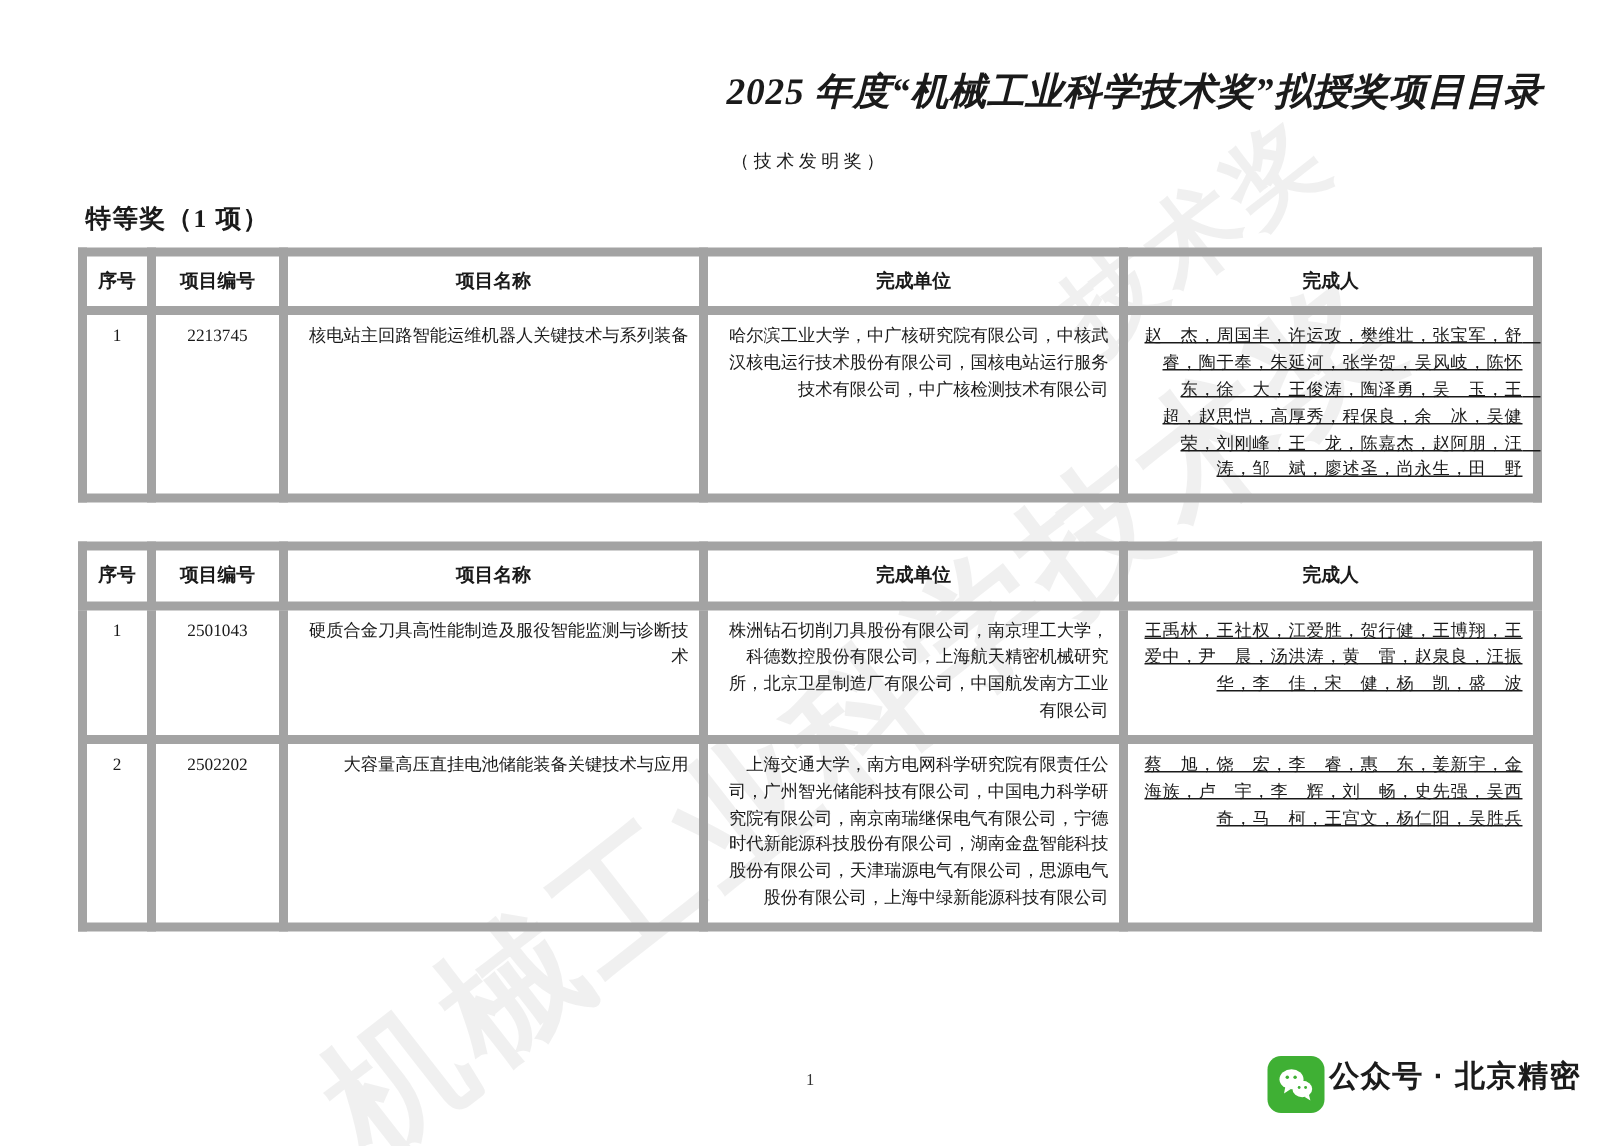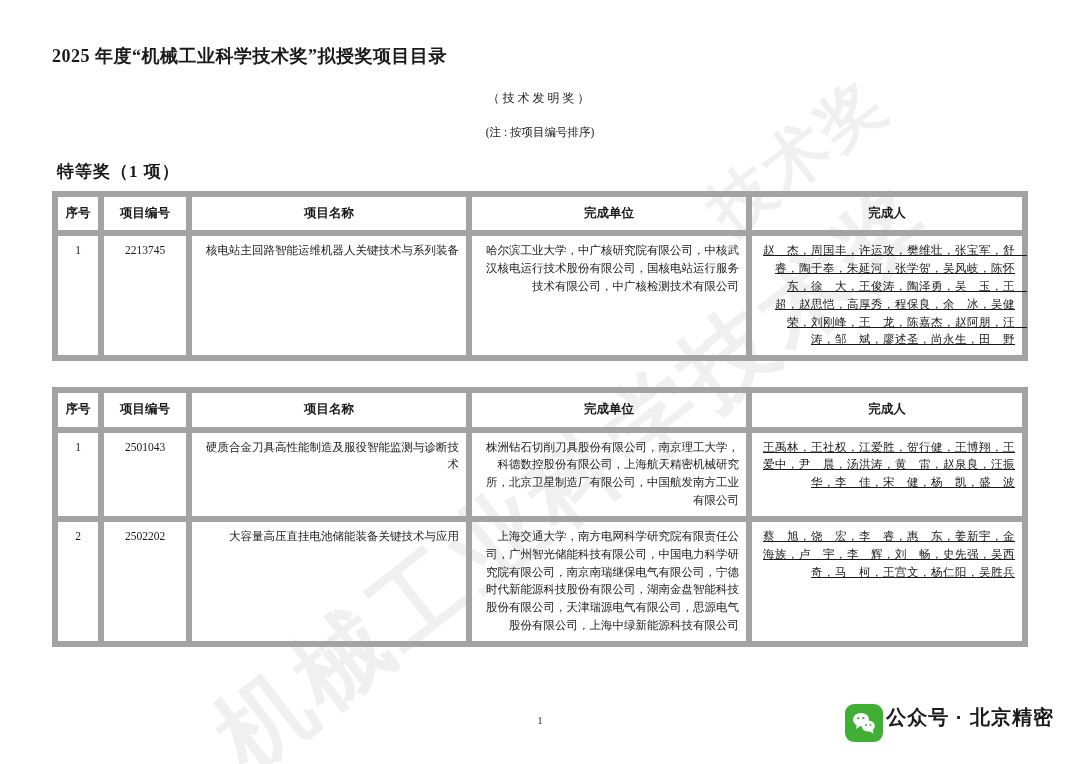--- a/index.html
+++ b/index.html
@@ -54,25 +54,26 @@
     top: 185px;
     font-size: 64px;
     transform: rotate(-38deg);
     letter-spacing: 4px;
   }
   .content {
     position: relative;
     z-index: 2;
   }
   h1.doc-title {
-    font-size: 18px;
-    font-weight: 700;
-    text-align: left;
+    font-size: 25px;
+    font-weight: 700;
+    text-align: right;
     margin: 0 0 22px 0;
     letter-spacing: 0.5px;
+    font-style: italic;
   }
   .doc-subtitle {
     font-size: 12px;
     text-align: center;
     margin: 0 0 18px 0;
     letter-spacing: 3px;
   }
   .doc-note {
     font-size: 11.5px;
     text-align: center;
@@ -171,21 +172,20 @@
 
   <div class="watermark">
     <span class="wm1">机械工业科学技术奖</span>
     <span class="wm2">技术奖</span>
   </div>
 
   <div class="content">
 
     <h1 class="doc-title">2025 年度“机械工业科学技术奖”拟授奖项目目录</h1>
     <div class="doc-subtitle">（技术发明奖）</div>
-    <div class="doc-note">(注 : 按项目编号排序)</div>
 
     <div class="section-heading">特等奖（1 项）</div>
     <table class="award-table">
       <colgroup>
         <col class="col-no">
           <col class="col-code">
           <col class="col-name">
           <col class="col-units">
           <col class="col-people">
       </colgroup>

